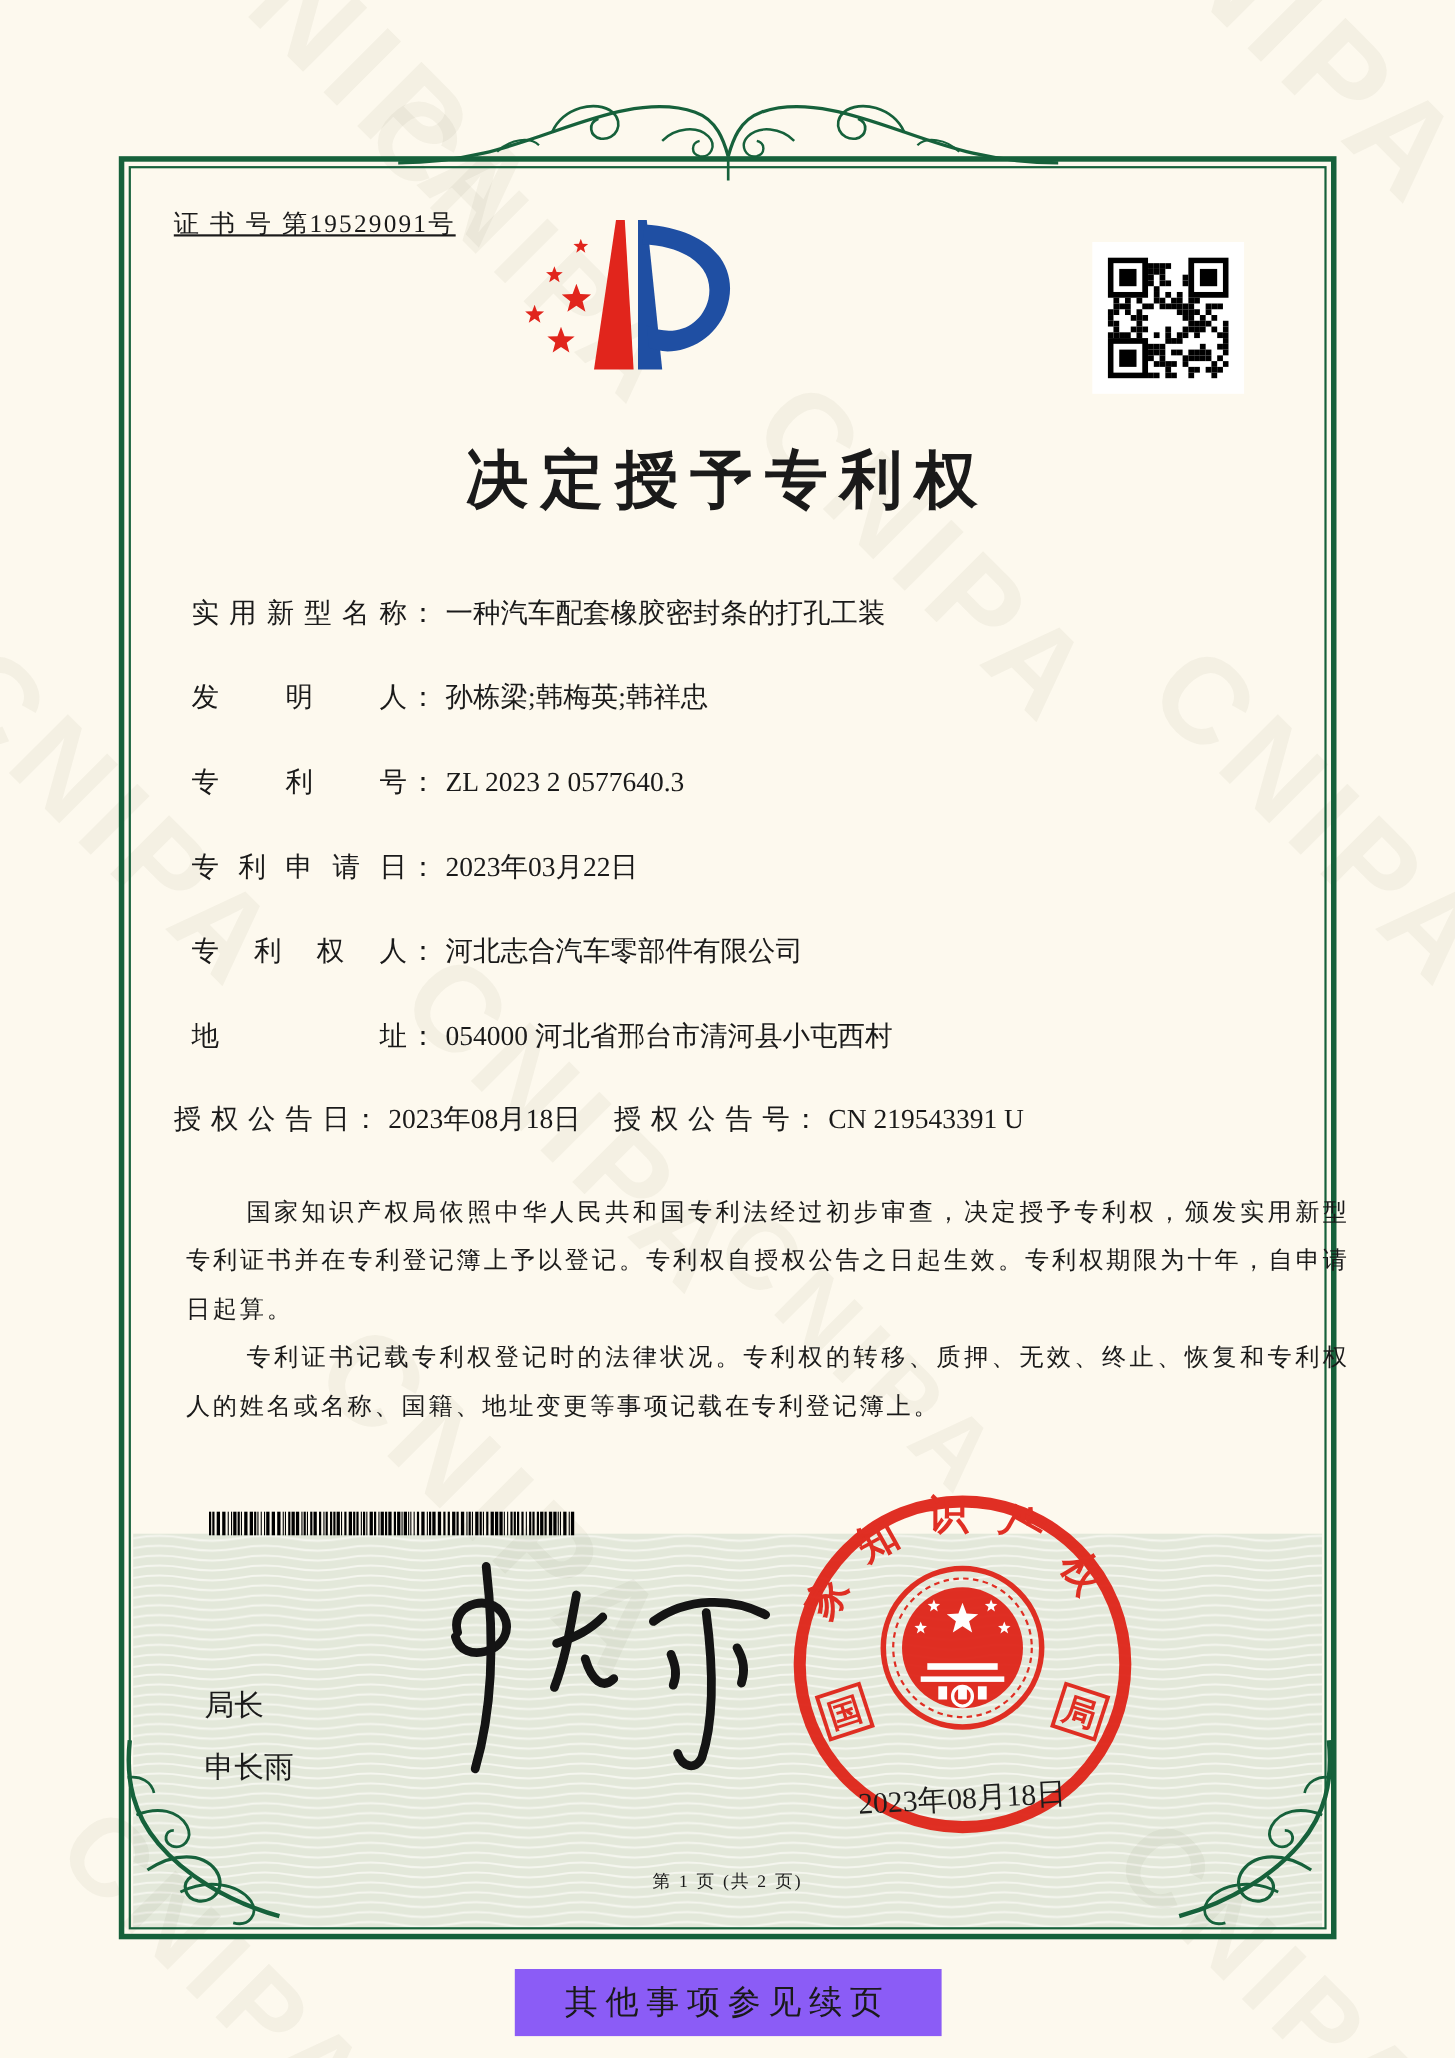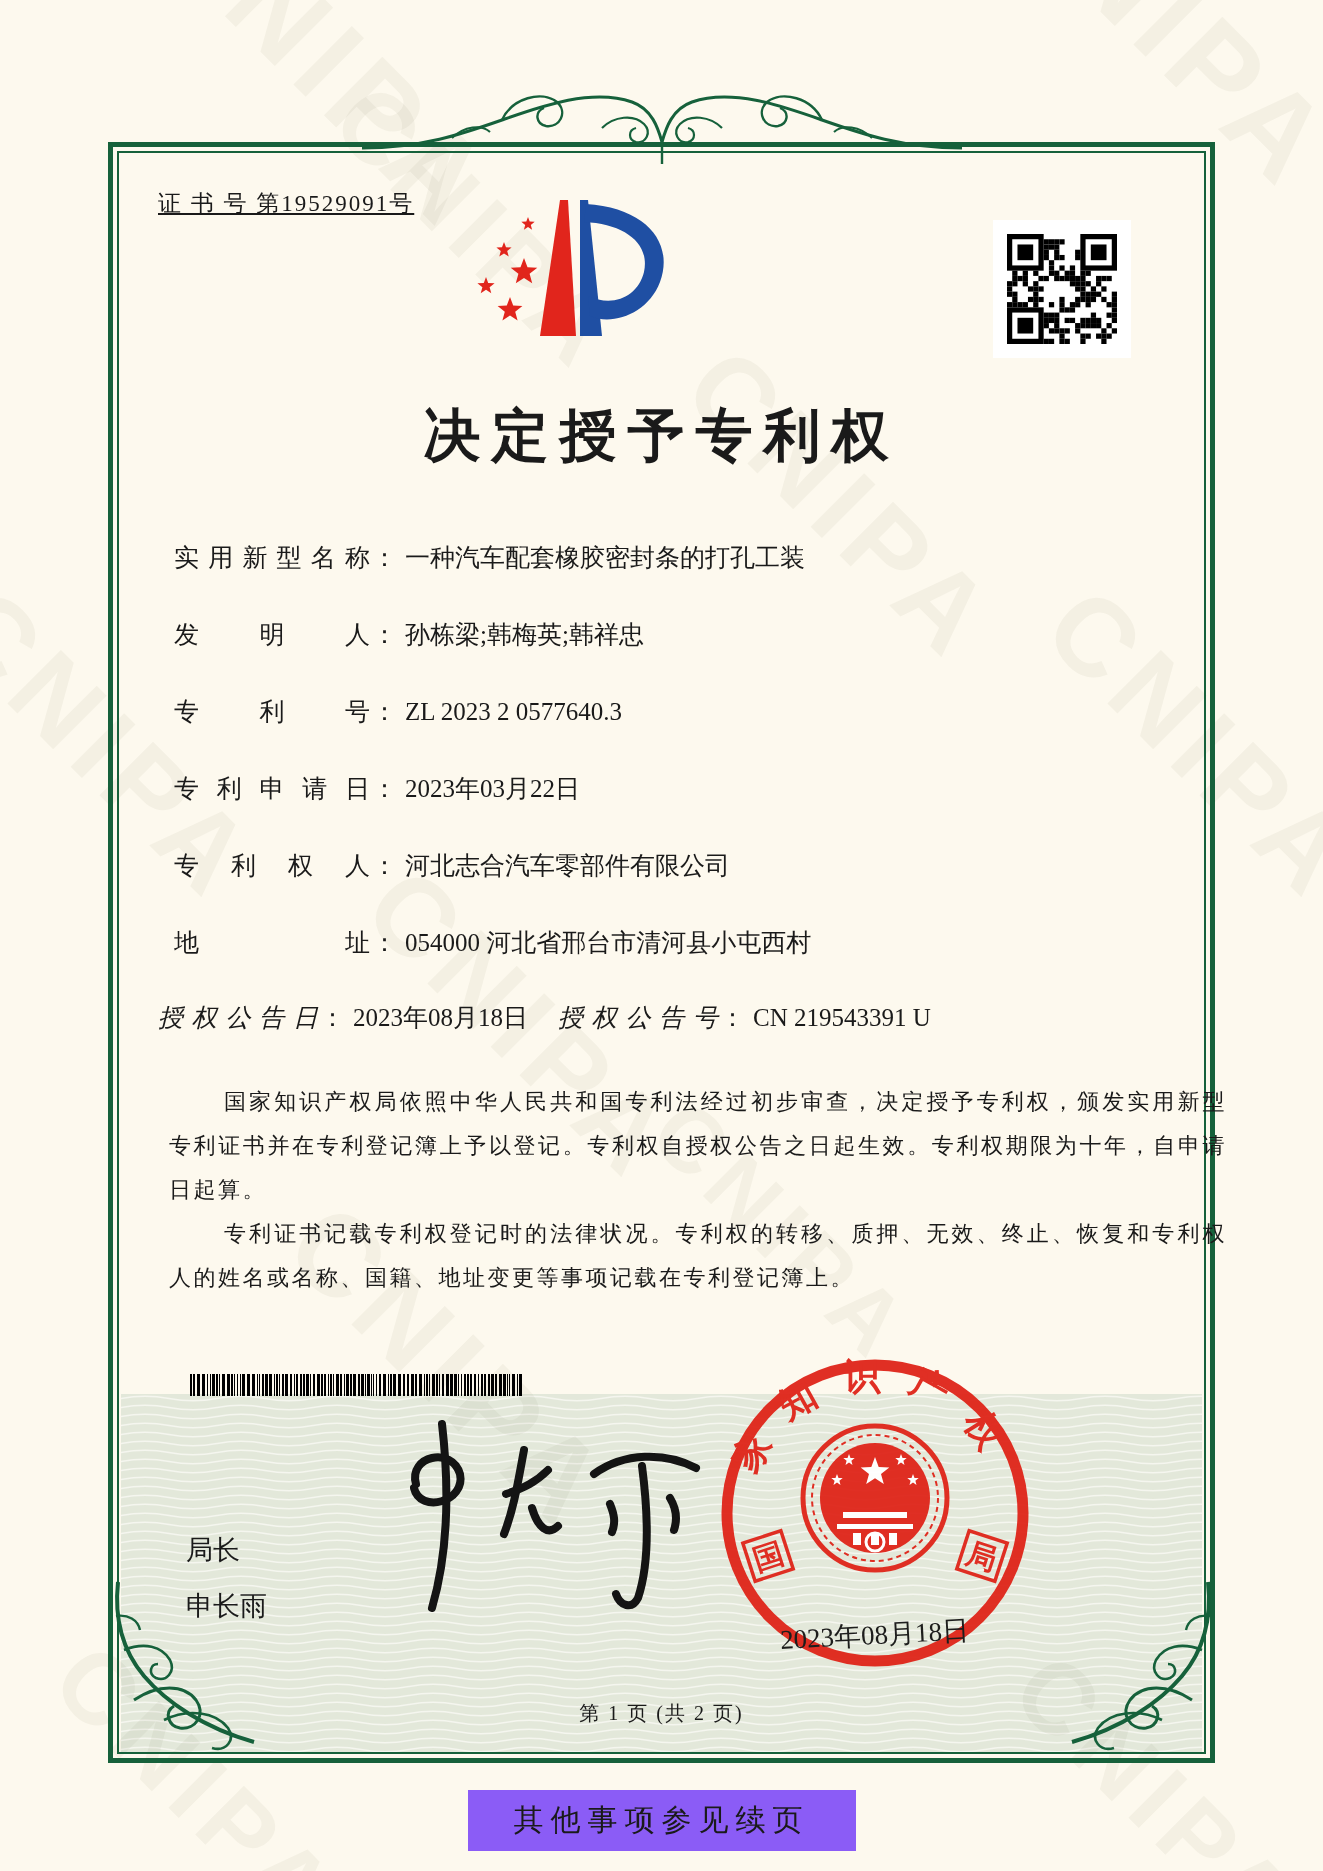--- a/index.html
+++ b/index.html
@@ -26,32 +26,32 @@
   .title{position:absolute;left:0;top:398px;width:100%;text-align:center;
          font-size:57px;font-weight:700;letter-spacing:11px;}
   .fields{position:absolute;left:158px;top:536px;width:960px;}
   .frow{height:44px;line-height:44px;margin-bottom:33px;font-size:25px;white-space:nowrap;}
   .f-label{display:inline-block;width:196px;text-align:justify;text-align-last:justify;
            vertical-align:top;margin-left:16px;}
   .f-colon{display:inline-block;margin:0 8px 0 2px;}
   .grant{position:absolute;left:158px;top:996px;width:1000px;height:44px;
          line-height:44px;font-size:25px;}
   .g-label{display:inline-block;width:160px;text-align:justify;text-align-last:justify;
-           vertical-align:top;font-style:italic;}
+           vertical-align:top;}
   .g2{position:absolute;left:400px;top:0;white-space:nowrap;}
   .paras{position:absolute;left:145px;top:1080px;width:1058px;font-size:22px;
          letter-spacing:2.5px;line-height:44px;text-align:justify;margin-left:24px;}
   .paras p{margin:0;text-indent:2.5em;}
   .barcode{position:absolute;left:190px;top:1374px;}
   .signer{position:absolute;left:186px;top:1522px;
           font-family:"Liberation Sans","DejaVu Sans",sans-serif;font-weight:400;
           font-size:27px;line-height:56px;}
   .signature{position:absolute;left:356px;top:1412px;}
   .sealwrap{position:absolute;left:714px;top:1352px;mix-blend-mode:multiply;opacity:.95;}
-  .pagefoot{position:absolute;left:0;top:1700px;width:100%;text-align:center;font-size:20px;
+  .pagefoot{position:absolute;left:0;top:1700px;width:100%;text-align:center;font-size:16px;
             letter-spacing:2px;}
   .note{position:absolute;left:50%;top:1790px;transform:translateX(-50%);
         background:#8b5cf6;padding:10px 46px;font-size:30px;letter-spacing:7px;
         white-space:nowrap;}
   .orn{position:absolute;z-index:4;}
 </style>
 </head>
 <body>
 
 <div class="page">

